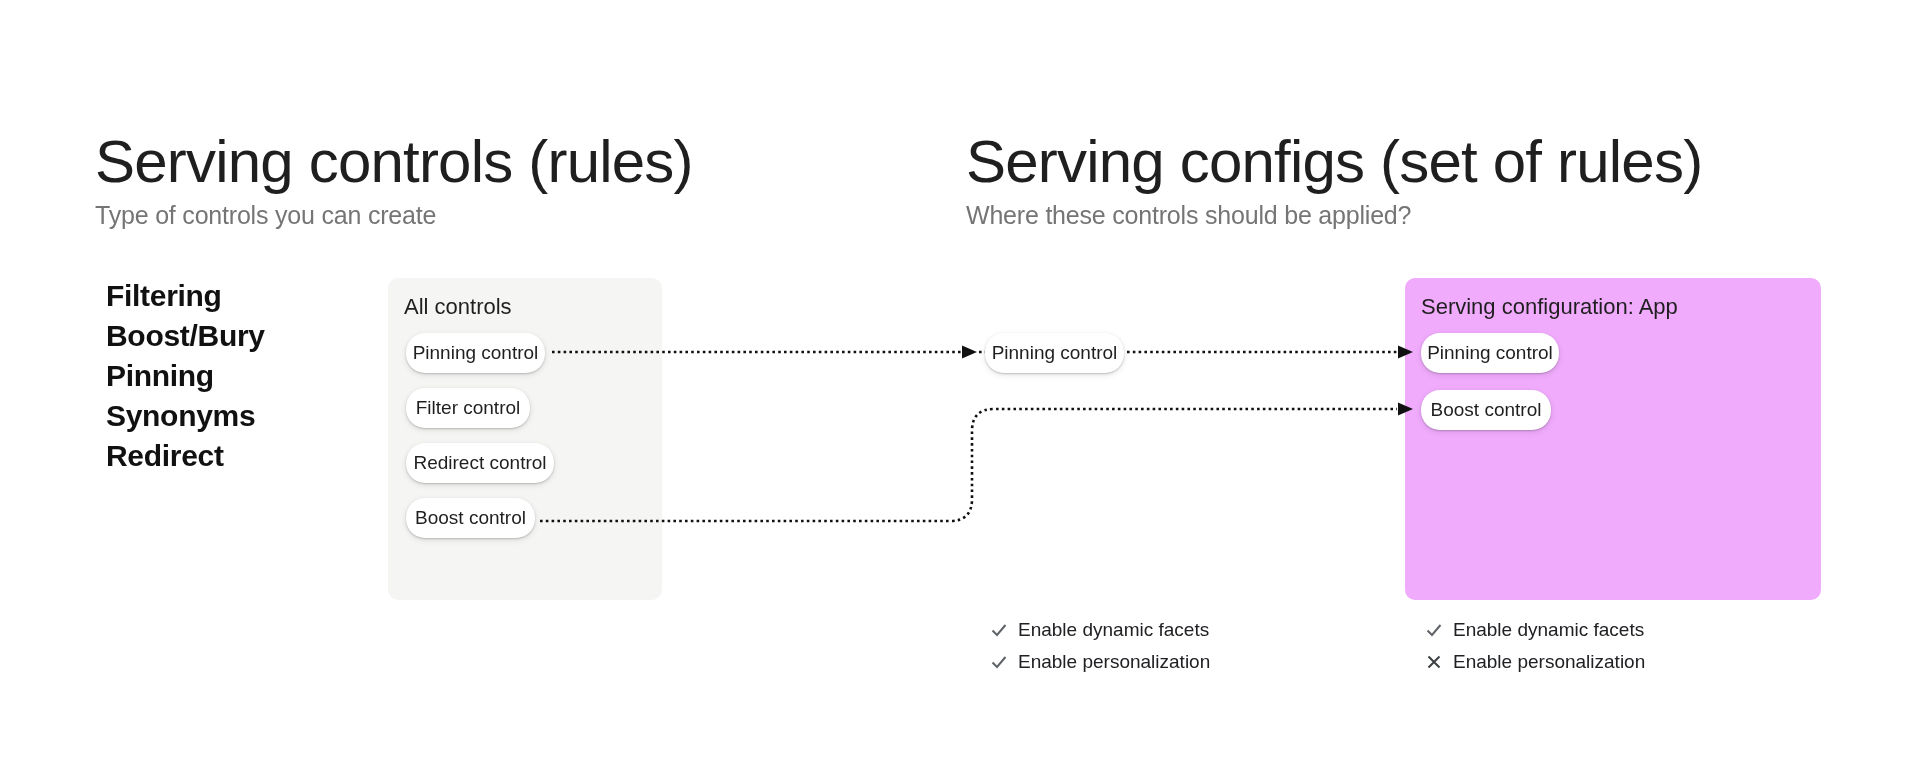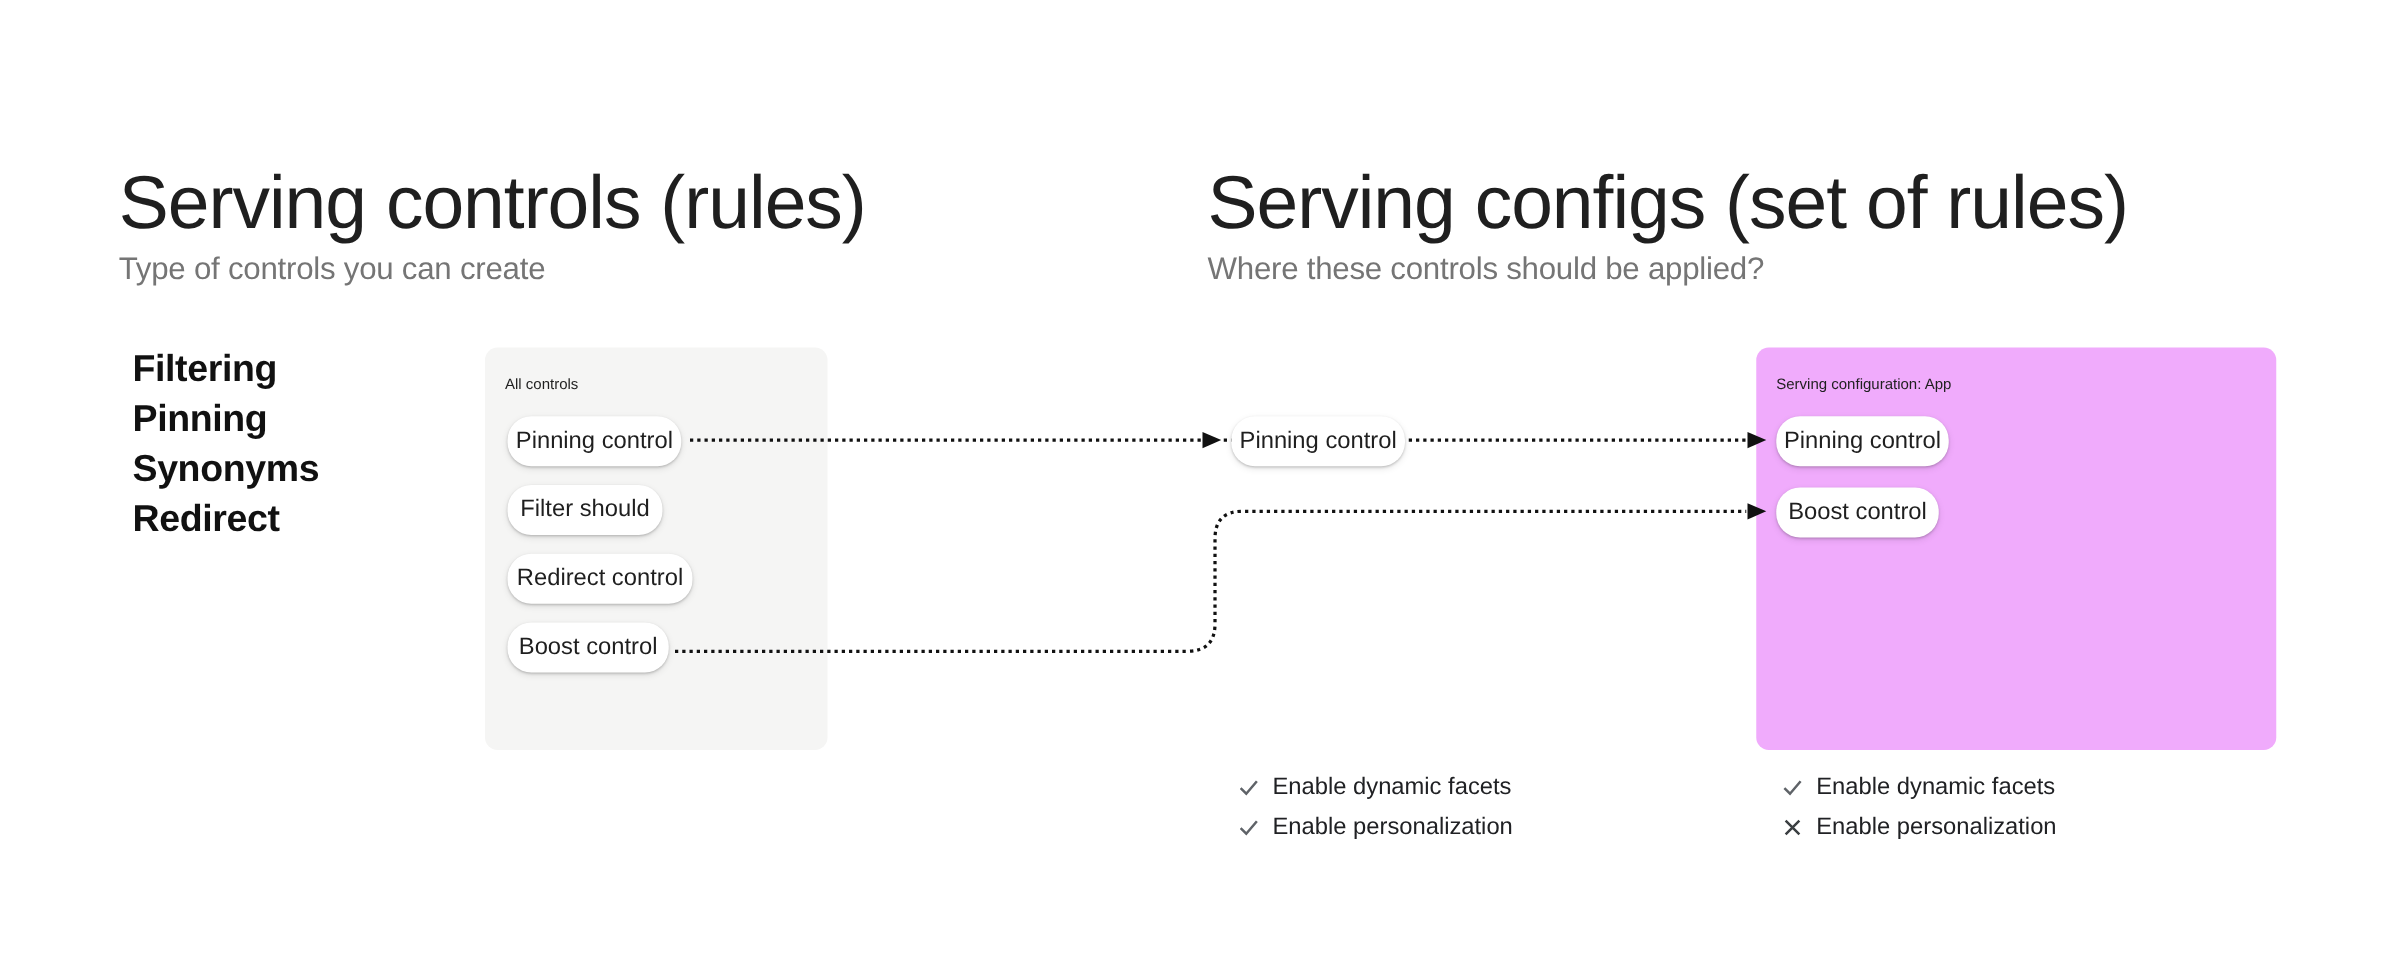--- a/index.html
+++ b/index.html
@@ -22,21 +22,21 @@
     font-size:30px;line-height:40px;font-weight:700;letter-spacing:-0.3px;color:#111;
   }
   .card{
     position:absolute;top:278px;height:322px;border-radius:10px;box-sizing:border-box;
     padding:18px 16px;
   }
   .card-all{left:388px;width:274px;background:#f5f5f4;}
   .card-web{left:970px;width:416px;background:#edf4e8;}
   .card-app{left:1405px;width:416px;background:#e2eefb;}
   .card-label{
-    font-size:12px;line-height:22px;color:#1f1f1f;font-weight:400;white-space:nowrap;
+    font-size:22px;line-height:22px;color:#1f1f1f;font-weight:400;white-space:nowrap;
   }
   .pill{
     position:absolute;height:40px;background:#ffffff;border-radius:19px;
     display:flex;align-items:center;justify-content:center;
     font-size:19px;color:#1f1f1f;white-space:nowrap;
     box-shadow:0 1px 2px rgba(0,0,0,.20),0 2px 6px rgba(0,0,0,.10);
   }
   .arrows{position:absolute;left:0;top:0;pointer-events:none;}
   .checklist{position:absolute;top:620px;}
   .check-row{display:flex;align-items:center;height:20px;margin-bottom:12px;}
@@ -49,30 +49,31 @@
 <div class="canvas">
 
   <h1 class="col-title left-x">Serving controls (rules)</h1>
   <p class="col-subtitle left-x">Type of controls you can create</p>
 
   <h1 class="col-title right-x">Serving configs (set of rules)</h1>
   <p class="col-subtitle right-x">Where these controls should be applied?</p>
 
   <ul class="control-types">
     <li>Filtering</li>
+    <li>Boost/Bury</li>
     <li>Pinning</li>
     <li>Synonyms</li>
     <li>Redirect</li>
   </ul>
 
   <div class="card card-all" style="background: rgb(245, 245, 244);">
     <div class="card-label">All controls</div>
   </div>
   <div class="pill" style="left:406px;top:333px;width:139px;">Pinning control</div>
-  <div class="pill" style="left:406px;top:388px;width:124px;">Filter should</div>
+  <div class="pill" style="left:406px;top:388px;width:124px;">Filter control</div>
   <div class="pill" style="left:406px;top:443px;width:148px;">Redirect control</div>
   <div class="pill" style="left:406px;top:498px;width:129px;">Boost control</div>
 
   <div class="pill" style="left:985px;top:333px;width:139px;">Pinning control</div>
 
   <div class="card card-app" style="background: #f0abfc;">
     <div class="card-label">Serving configuration: App</div>
   </div>
   <div class="pill" style="left:1421px;top:333px;width:138px;">Pinning control</div>
   <div class="pill" style="left:1421px;top:390px;width:130px;">Boost control</div>

